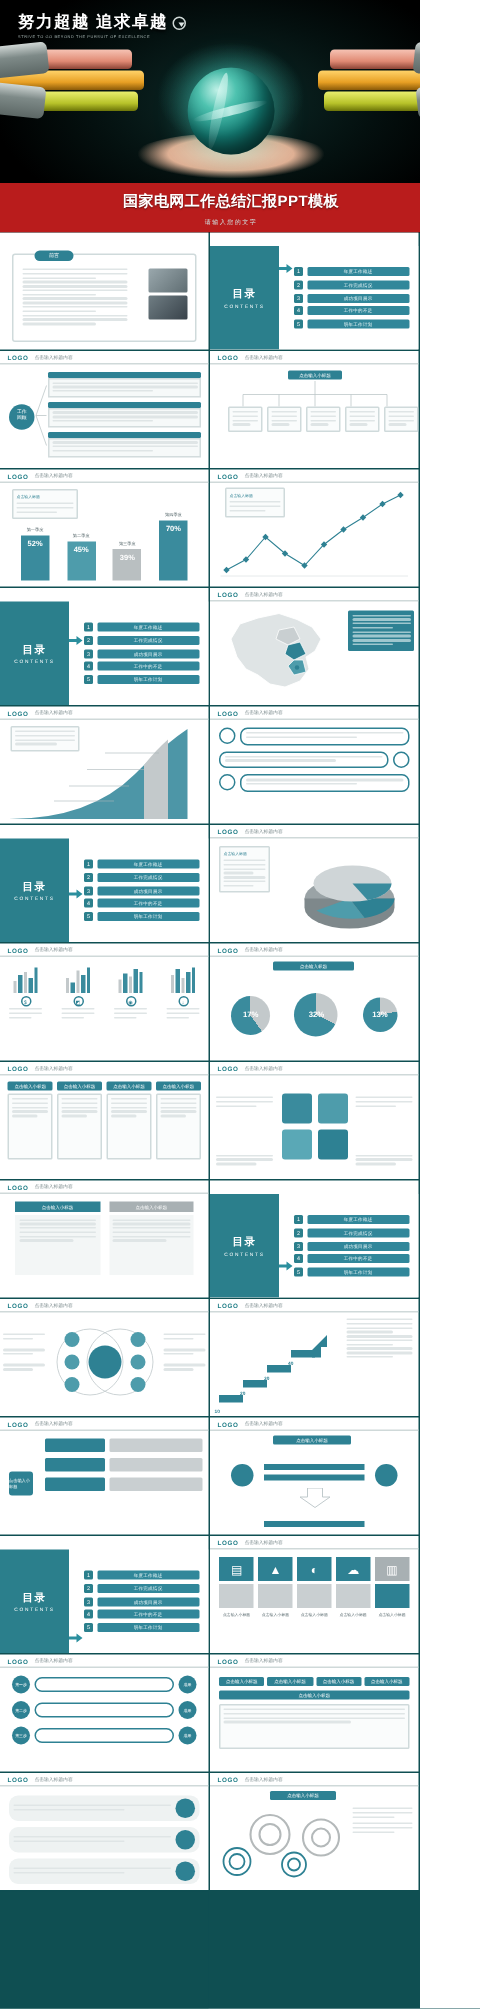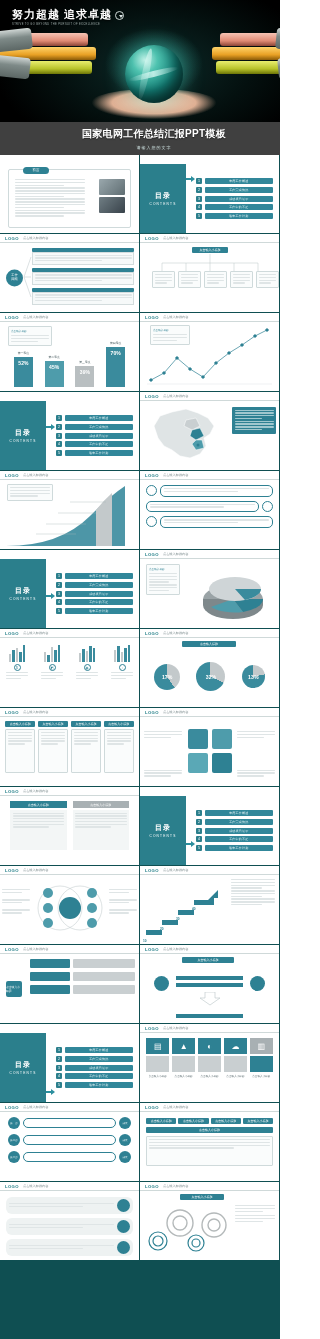--- a/index.html
+++ b/index.html
@@ -49,21 +49,21 @@
      transform:rotate(-14deg); border-radius:50%;}
   .orb:after{content:""; position:absolute; left:30%; top:5%; width:12%; height:90%;
      background:linear-gradient(180deg,rgba(235,255,250,.55),rgba(255,255,255,.05));
      transform:rotate(12deg); border-radius:50%;}
   .palm { position:absolute; left:50%; bottom:30px; transform:translateX(-50%);
      width:150px; height:36px; z-index:2;
      background:radial-gradient(ellipse 76px 20px at 50% 38%, #f3cfb6 0%, #e0b094 55%, rgba(60,40,30,0) 82%);
      border-radius:50%/70% 70% 40% 40%;
   }
   .cover-bar { position:absolute; left:0; right:0; bottom:0; height:33px;
-     background:#404040; display:flex; flex-direction:column;
+     background:#b91c1c; display:flex; flex-direction:column;
      align-items:center; justify-content:center; z-index:7;}
   .cover-title { color:#fff; font-size:10px; font-weight:bold; letter-spacing:.3px;
      text-shadow:0 1px 1px rgba(0,0,0,.5); white-space:nowrap;}
   .cover-sub { color:#cfe3e2; font-size:4px; margin-top:4px; letter-spacing:1px;}
 
   
   .grid { display:flex; flex-wrap:wrap; width:280px; background:#0f4f52; }
   .slide { width:139px; height:78px; background:#fff; margin:0 1px 1px 0;
            position:relative; overflow:hidden; }
   .slide:nth-child(2n){ margin-right:0; }

